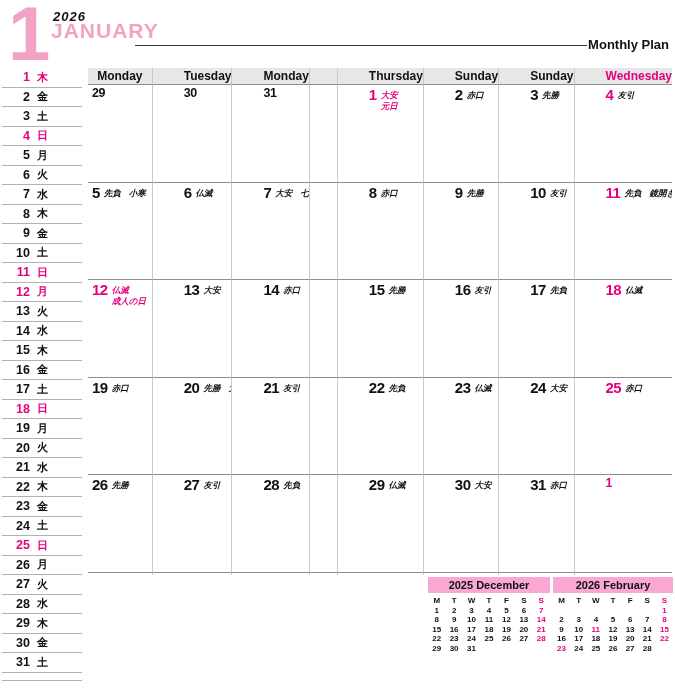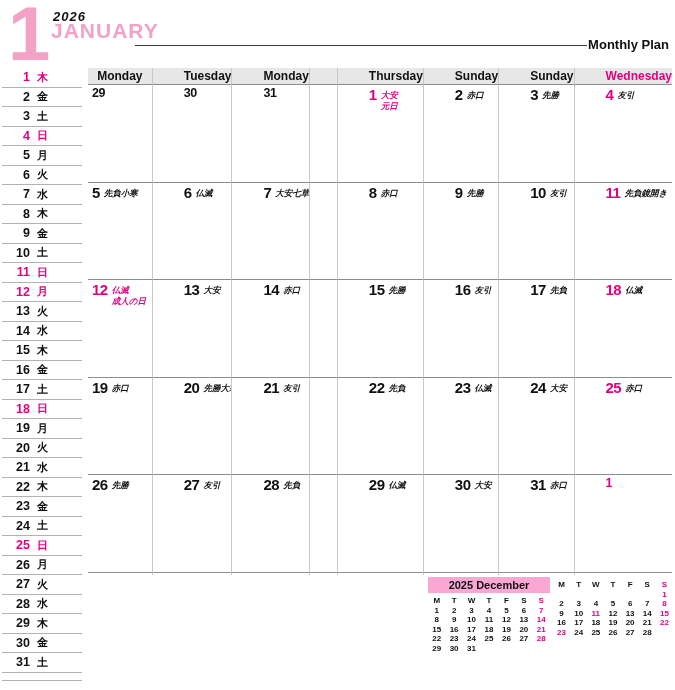--- a/index.html
+++ b/index.html
@@ -37,21 +37,21 @@
   .hcell.cleft, .cell.cleft { border-left:1px solid #c9c9c9;padding-left:31px; }
   .hcell.pink { color:#e4007f; }
   .cell { border-top:1px solid #8d8d8d; padding:2px 2px 0 4px; background:#fff;
     display:flex; align-items:flex-start; overflow:hidden; }
   .cell .num { font-size:15px; font-weight:bold; color:#111; letter-spacing:-0.5px; line-height:1.05; }
   .cell.other .num { font-size:12.5px; }
   .cell .num.pink { color:#e4007f; }
   .ann { margin-left:4px; margin-top:3px; font-size:8.5px; font-weight:bold;
     line-height:1.25; color:#111; white-space:nowrap;font-style:italic; }
   .ann.pink { color:#e4007f; }
-  .ann .a2 { }
+  .ann .a2 { margin-left:8px; }
 
   
   .mini { position:absolute; width:122px; }
   .mini-dec { left:428px; top:577px; }
   .mini-feb { left:553px; top:577px; width:120px; }
   .mini-title { background:#f9a8d4; text-align:center; font-size:11px; font-weight:bold;
     color:#111; height:16px; line-height:16px; }
   .mini-grid { display:grid; grid-template-columns:repeat(7,1fr); margin-top:3px; }
   .mini-grid span { font-size:8px; font-weight:bold; text-align:center;
     line-height:9.6px; color:#111; }
@@ -467,20 +467,21 @@
       <span>29</span>
       <span>30</span>
       <span>31</span>
       <span></span>
       <span></span>
       <span></span>
       <span></span>
     </div>
   </div>
 <div class="mini mini-feb">
+    <div class="mini-title">2026 February</div>
     <div class="mini-grid">
       <span>M</span>
       <span>T</span>
       <span>W</span>
       <span>T</span>
       <span>F</span>
       <span>S</span>
       <span class="pink">S</span>
       <span></span>
       <span></span>

